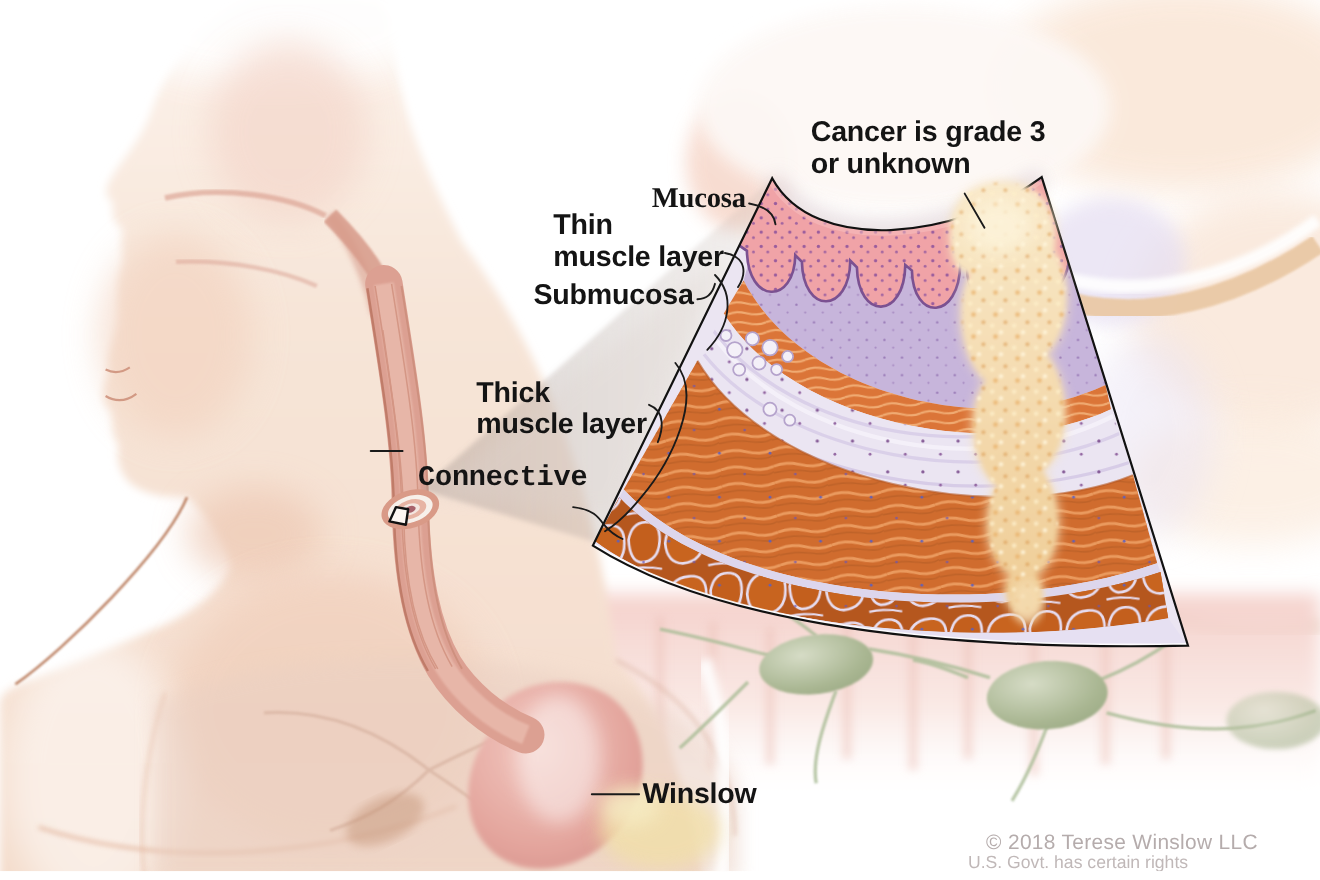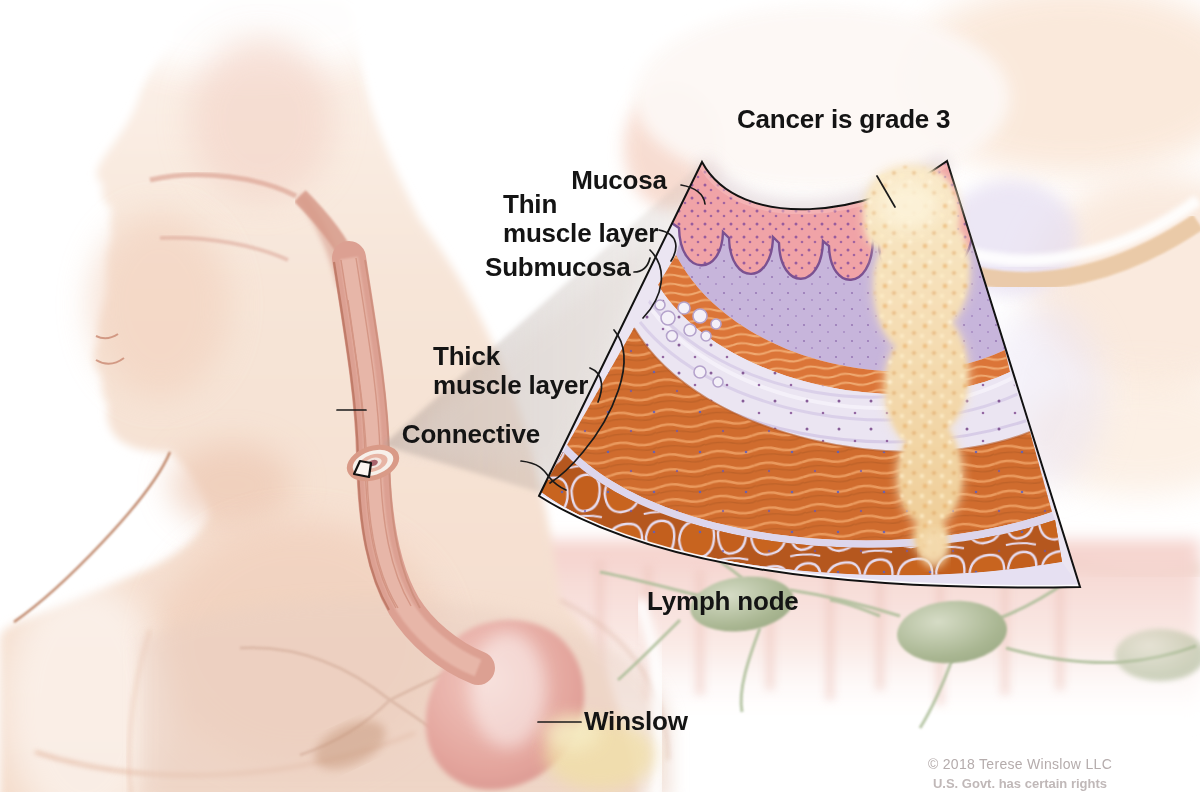--- a/index.html
+++ b/index.html
@@ -2,23 +2,23 @@
 <html><head>
 <meta charset="utf-8">
 <style>
   html,body{margin:0;padding:0;background:#fff;}
   #canvas{position:relative;width:1200px;height:792px;overflow:hidden;background:#fff;
           font-family:"Liberation Sans","DejaVu Sans",sans-serif;}
   #art{position:absolute;left:0;top:0;}
   .lbl{position:absolute;color:#141414;font-size:26px;line-height:1.1;font-weight:600;
        letter-spacing:-0.2px;white-space:nowrap;}
   .credit1{position:absolute;left:880px;top:756px;width:280px;text-align:center;
-           color:#b5acac;font-size:14px;font-weight:400;letter-spacing:.3px;}
-  .credit2{position:absolute;left:880px;top:776px;width:280px;text-align:center;
-           color:#c0b8b8;font-size:13px;font-weight:700;}
+           color:#b5acac;font-size:19px;font-weight:400;letter-spacing:.3px;}
+  .credit2{position:absolute;left:880px;top:776px;width:280px;
+           color:#c0b8b8;font-size:16px;font-weight:400;}
 </style>
 </head>
 <body>
 <div id="canvas">
 
 <svg id="art" width="1200" height="800" viewBox="0 0 1200 800">
 <defs>
   <linearGradient id="gradSkin" x1="0" y1="0" x2="0" y2="1">
     <stop offset="0" stop-color="#fcf3ec"></stop>
           <stop offset="0.35" stop-color="#f7e5d8"></stop>
@@ -324,32 +324,32 @@
   <path d="M590,368 C606,374 602,392 598,402"></path>
   <path d="M614,330 C640,360 610,420 583,452 C570,468 558,478 550,483"></path>
   <path d="M521,461 C539,463 544,470 549,477 C554,483 559,487 566,490"></path>
   <path d="M337,410 L366,410"></path>
   <path d="M538,722 L581,722"></path>
 </g>
 </svg>
 
 <div class="lbl" style="left:737px;top:105px;">
   <div>Cancer is grade 3</div>
-</div>
-<div class="lbl" style="left:560px;top:166px;width:118px;text-align:center;">Mucosa</div>
+  <div>or unknown</div>
+</div>
+<div class="lbl" style="left:560px;top:166px;width:118px;text-align:right;font-family:Liberation Serif, serif;">Mucosa</div>
 <div class="lbl" style="left:503px;top:190px;">
   <div>Thin</div>
   <div>muscle layer</div>
 </div>
 <div class="lbl" style="left:485px;top:253px;">Submucosa</div>
 <div class="lbl" style="left:433px;top:326px;margin-top:16px;">
   <div>Thick</div>
   <div>muscle layer</div>
 </div>
-<div class="lbl" style="left:380px;top:420px;width:160px;text-align:right;">
+<div class="lbl" style="left:380px;top:420px;width:160px;text-align:left;font-family:Liberation Mono, monospace;">
   <div>Connective</div>
 </div>
-<div class="lbl" style="left:647px;top:587px;">Lymph node</div>
 <div class="lbl" style="left:584px;top:707px;">Winslow</div>
 <div class="credit1">© 2018 Terese Winslow LLC</div>
 <div class="credit2">U.S. Govt. has certain rights</div>
 
 </div>
 
 </body></html>

